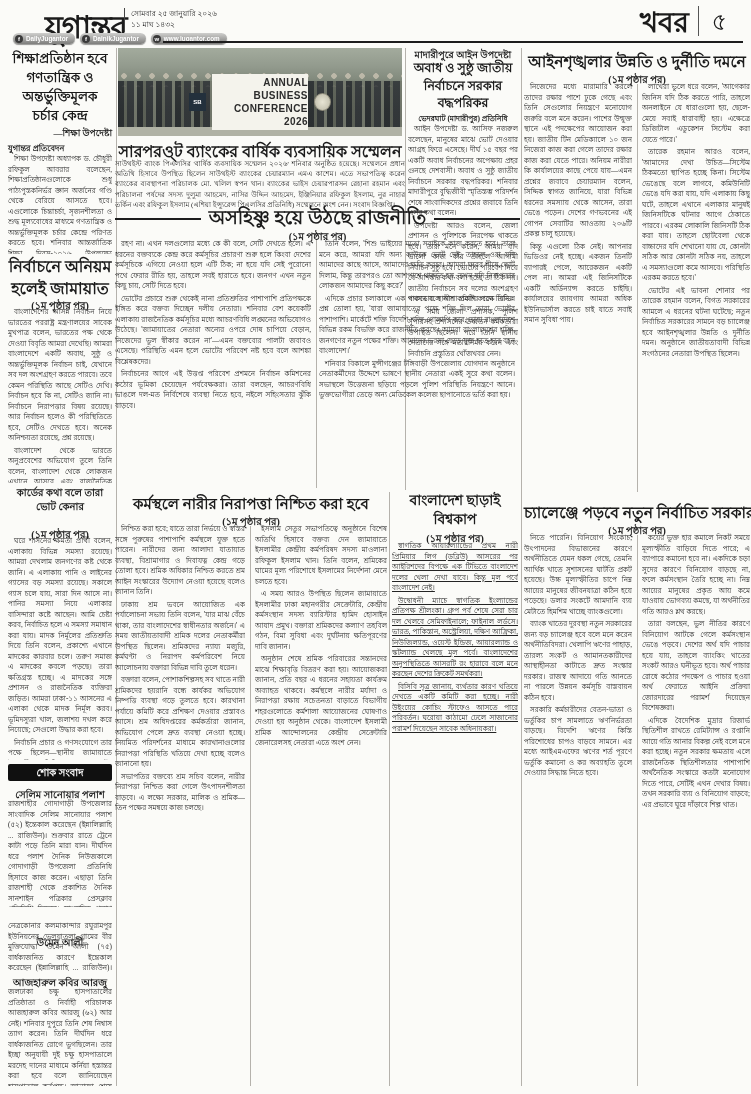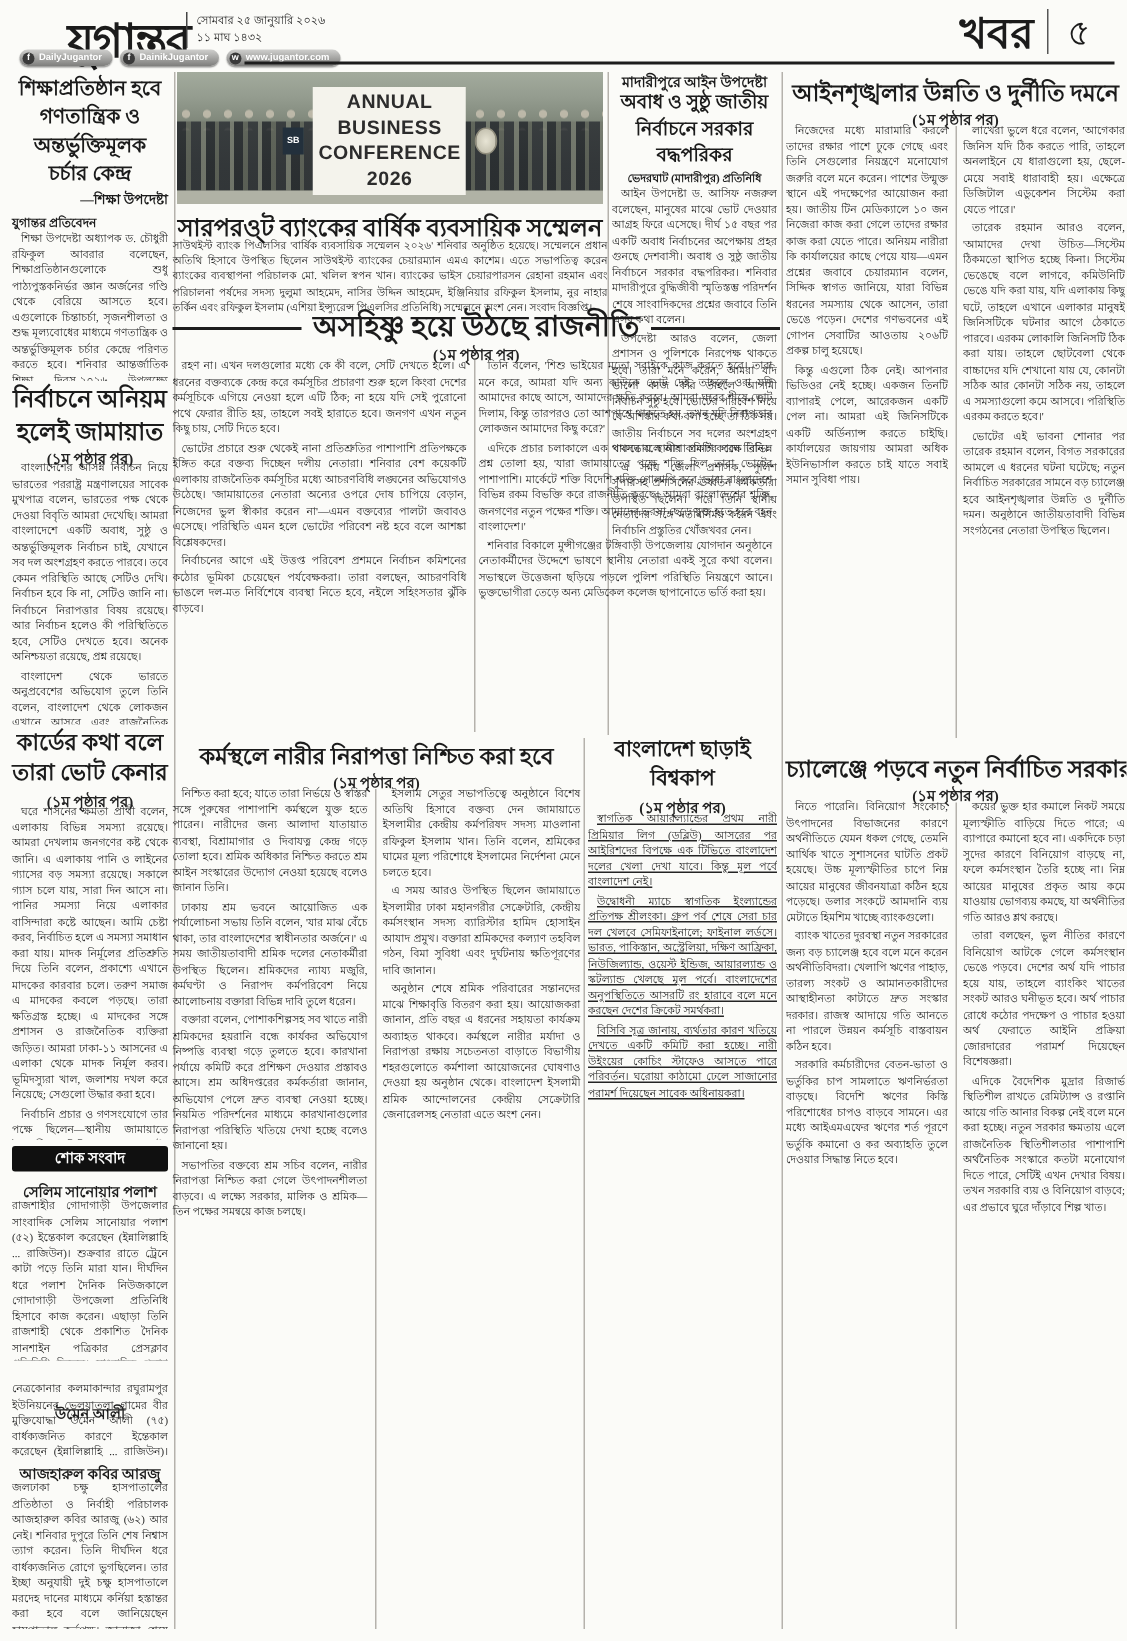--- a/index.html
+++ b/index.html
@@ -35,21 +35,21 @@
   .nowrap { white-space:nowrap; }
 
   
   .edu-hl      { left:8px;  top:50px;  width:104px; font-size:13.5px; line-height:1.4; }
   .edu-attr    { left:8px;  top:126px; width:104px; text-align:right; font-size:9px; font-weight:bold; }
   .edu-byline  { left:8px;  top:142px; width:104px; font-size:8.2px; font-weight:bold; }
   .edu-body    { left:8px;  top:154px; width:104px; height:100px; }
   .jam-hl      { left:8px;  top:256px; width:104px; font-size:16px; line-height:1.35; }
   .jam-cont    { left:8px;  top:298px; width:104px; }
   .jam-body    { left:8px;  top:307px; width:104px; height:176px; }
-  .card-hl     { left:8px;  top:486px; width:104px; font-size:15px; line-height:1.35; }
+  .card-hl     { left:8px;  top:486px; width:104px; font-size:10px; line-height:1.35; }
   .card-cont   { left:8px;  top:527px; width:104px; }
   .card-body   { left:8px;  top:536px; width:104px; height:224px; }
   .obit-box    { left:8px;  top:764px; width:104px; height:17px; background:#101010; color:#fff;
                  font-size:10px; font-weight:bold; text-align:center; line-height:17px; border-radius:2px; }
   .ob1-name    { left:8px;  top:787px; width:104px; font-size:9.8px; }
   .ob1-body    { left:8px;  top:799px; width:104px; height:108px; }
   .ob2-name    { left:8px;  top:909px; width:104px; font-size:9.8px;margin-top:26px; }
   .ob2-body    { left:8px;  top:921px; width:104px; height:52px; }
   .ob3-name    { left:8px;  top:975px; width:104px; font-size:9.8px; }
   .ob3-body    { left:8px;  top:987px; width:104px; height:99px; }
@@ -60,22 +60,22 @@
   .photo .heads { position:absolute; left:0; right:0; top:26%; height:18%;
       background:repeating-radial-gradient(circle at 6px 5px, #c9c2b2 0 2.5px, transparent 3px 100%);
       background-size:14px 12px; opacity:.8; }
   .photo .crowd { position:absolute; left:0; right:0; bottom:10%; height:52%;
       background:repeating-linear-gradient(90deg,#24282c 0 6px,#5c6157 6px 9px,#2d3135 9px 16px,#757a6e 16px 19px); opacity:.85; }
   .photo .floor { position:absolute; left:0; right:0; bottom:0; height:10%; background:#b0b2a5; }
   .photo .bannerrow { position:absolute; bottom:6px; left:50%; transform:translateX(-50%);
       display:flex; align-items:center; gap:6px; }
   .photo .blogo { width:18px; height:18px; background:#23303c; color:#fff; font-size:6px; font-weight:bold;
       text-align:center; line-height:18px; font-family:"Liberation Sans",sans-serif; }
-  .photo .banner { background:#f4f3ec; color:#2c2c2c; padding:2px 0; text-align:center;
-      font-family:"Liberation Sans",sans-serif; font-weight:bold; font-size:13px; line-height:1.3; letter-spacing:.4px; }
+  .photo .banner { background:#f4f3ec; color:#2c2c2c; padding:2px 0; text-align:right;
+      font-family:"Liberation Sans",sans-serif; font-weight:bold; font-size:10px; line-height:1.3; letter-spacing:.4px; }
   .photo .seal { width:18px; height:18px; border-radius:50%; background:radial-gradient(#e8e5d5,#b9b6a4); border:1px solid #8f8c7c; }
   .bank-hl   { left:115px; top:139px; width:290px; font-size:16px; }
   .bank-cap  { left:115px; top:159px; width:290px; height:50px; font-size:7px; }
 
   
   .mad-kick { left:408px; top:48px;  width:110px; font-size:9.5px; font-weight:bold; text-align:center; }
   .mad-hl   { left:408px; top:60px;  width:110px; font-size:12.5px; line-height:1.4; }
   .mad-by   { left:408px; top:113px; width:110px; font-size:7.4px; font-weight:bold; text-align:center; }
   .mad-body { left:408px; top:124px; width:110px; height:366px; }
 

